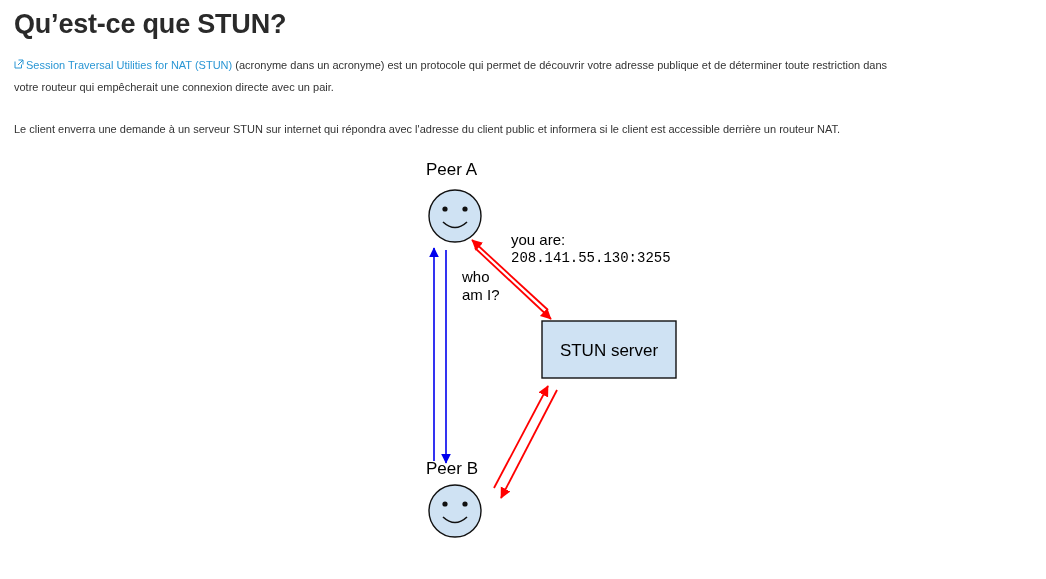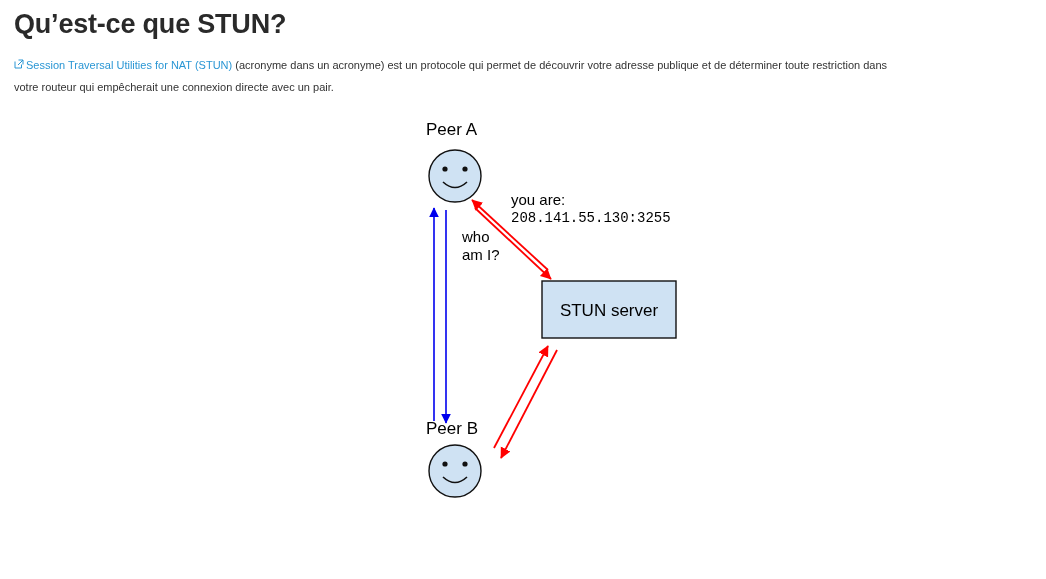--- a/index.html
+++ b/index.html
@@ -65,20 +65,21 @@
 <div class="page">
 
   <h1 class="page-title">Qu’est-ce que STUN?</h1>
 
   <p class="para"><a class="ext-link" href="#"><span class="ext-icon"><svg width="10" height="10" viewBox="0 0 10 10">
             <path d="M1 2.5 L1 9 L7.5 9 L7.5 5.5" fill="none" stroke="#2a96d4" stroke-width="1"></path>
             <path d="M4.5 1 L9 1 L9 5.5" fill="none" stroke="#2a96d4" stroke-width="1"></path>
             <path d="M4 6 L9 1" fill="none" stroke="#2a96d4" stroke-width="1"></path>
           </svg></span><span>Session Traversal Utilities for NAT (STUN)</span></a><span> (acronyme dans un acronyme) est un protocole qui permet de découvrir votre adresse publique et de déterminer toute restriction dans votre routeur qui empêcherait une connexion directe avec un pair.</span></p>
 
+  <p class="para second">Le client enverra une demande à un serveur STUN sur internet qui répondra avec l'adresse du client public et informera si le client est accessible derrière un routeur NAT.</p>
 
   <div class="figure">
     <svg width="1046" height="400" viewBox="0 0 1046 400">
       <defs>
         <marker id="arrowRed" markerWidth="7" markerHeight="7" refX="5.6" refY="3" orient="auto" markerUnits="strokeWidth">
           <path d="M0,0 L6,3 L0,6 z" fill="#ff0000"></path>
         </marker>
         <marker id="arrowBlue" markerWidth="7" markerHeight="7" refX="5.6" refY="3" orient="auto" markerUnits="strokeWidth">
           <path d="M0,0 L6,3 L0,6 z" fill="#0000ee"></path>
         </marker>

